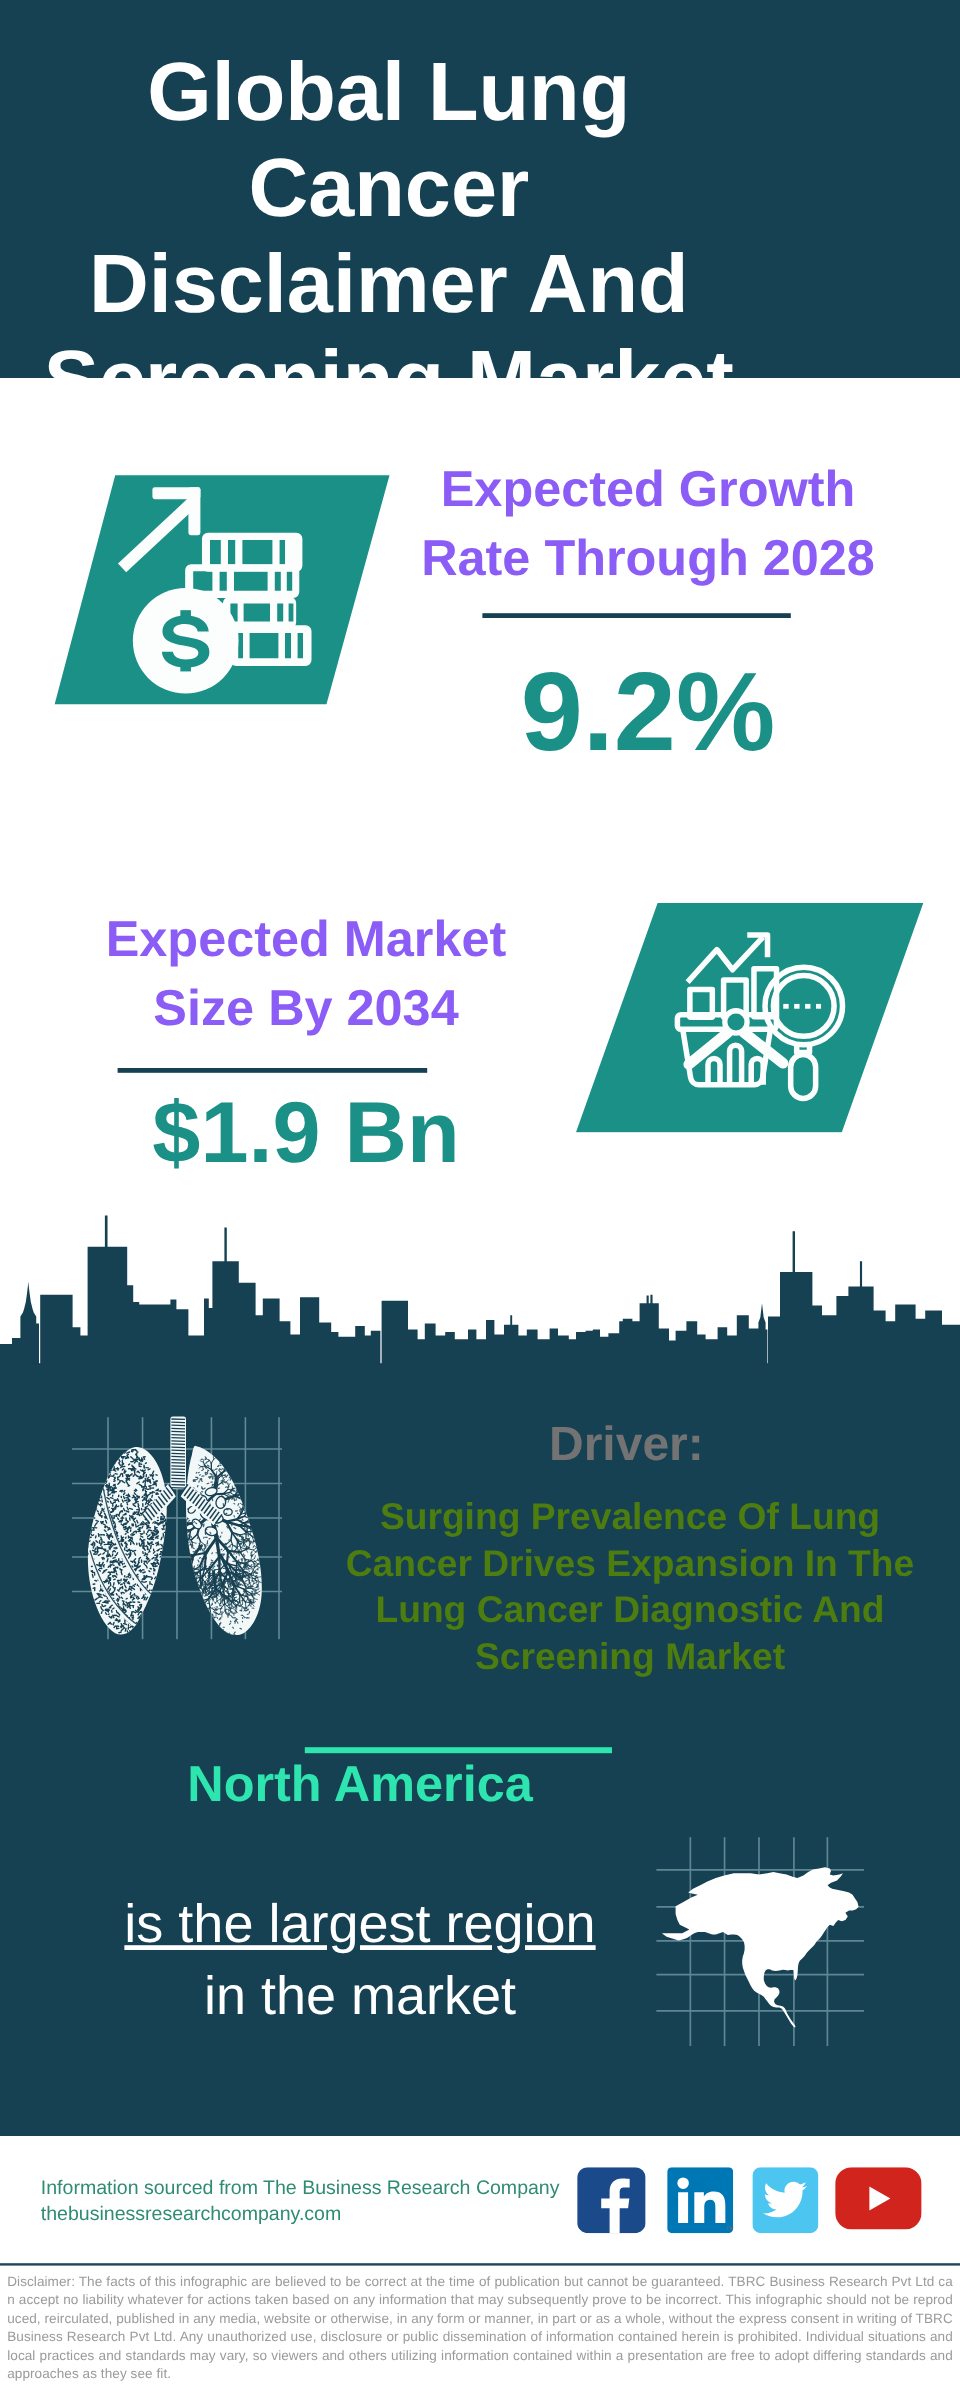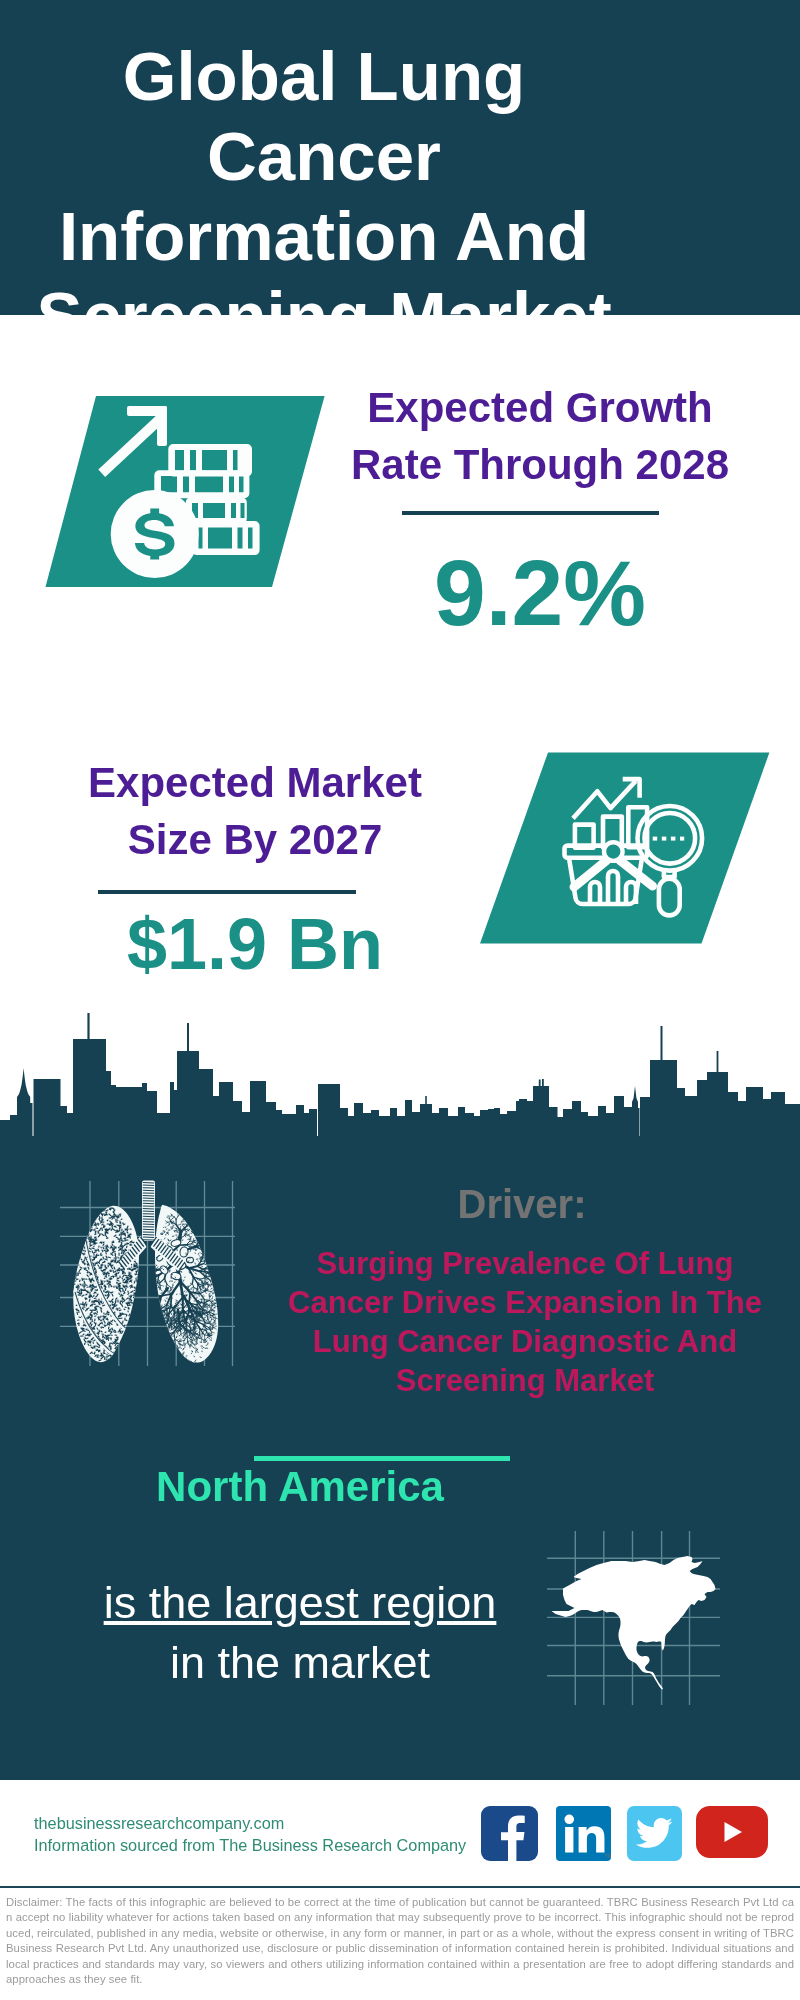--- a/index.html
+++ b/index.html
@@ -6,21 +6,21 @@
   body{width:800px;height:2000px;font-family:"Liberation Sans",sans-serif;overflow:hidden;}
   .page{position:relative;width:800px;height:2000px;background:#fff;}
 
   
   .header{position:absolute;left:0;top:0;width:800px;height:315px;background:#164152;}
   .title{position:absolute;left:0;top:37px;width:648px;text-align:center;color:#ffffff;
          font-weight:bold;font-size:69px;line-height:80px;}
 
   
   .kpi-text{position:absolute;text-align:center;top:0;height:1000px;}
-  .kpi-label{position:absolute;color:#4c1d95;font-weight:bold;font-size:42px;line-height:57px;white-space:nowrap;width:100%;left:0;}
+  .kpi-label{position:absolute;color:#8b5cf6;font-weight:bold;font-size:42px;line-height:57px;white-space:nowrap;width:100%;left:0;}
   .kpi-rule{position:absolute;height:4px;background:#164152;}
   .kpi-value{position:absolute;color:#1b9086;font-weight:bold;white-space:nowrap;width:100%;left:0;}
 
   #para1{left:45px;top:395px;}
   #para2{left:480px;top:752px;}
   #kpi1{left:330px;top:0;width:420px;}
   #kpi1 .kpi-label{top:379px;}
   #kpi1 .kpi-rule{width:257px;left:72px;top:511px;}
   #kpi1 .kpi-value{font-size:93px;line-height:93px;top:547px;}
   #kpi2{left:45px;top:0;width:420px;margin-top:32px;}
@@ -32,21 +32,21 @@
   .para svg{display:block;}
 
   
   .darkpanel{position:absolute;left:0;top:1136px;width:800px;height:644px;background:#164152;}
   .skyline{position:absolute;left:0;top:1012px;width:800px;height:125px;}
   .lungs{position:absolute;left:60px;top:1170px;width:175px;height:200px;}
   .namap{position:absolute;left:545px;top:1515px;width:210px;height:200px;}
 
   .driver-wrap{position:absolute;left:270px;top:0;width:510px;text-align:center;}
   .driver-title{position:absolute;left:-3px;width:100%;top:1184px;color:#737373;font-weight:bold;font-size:40px;line-height:40px;}
-  .driver-text{position:absolute;left:0;width:100%;top:1244px;color:#be185d;font-weight:bold;font-size:31px;line-height:39px;white-space:nowrap;}
+  .driver-text{position:absolute;left:0;width:100%;top:1244px;color:#4d7c0f;font-weight:bold;font-size:31px;line-height:39px;white-space:nowrap;}
   .green-rule{position:absolute;left:254px;top:1456px;width:256px;height:5px;background:#2ee5b0;}
 
   .region-wrap{position:absolute;left:40px;top:0;width:520px;text-align:center;}
   .region-name{position:absolute;left:0;width:100%;top:1466px;color:#2ee5b0;font-weight:bold;font-size:42px;line-height:42px;white-space:nowrap;}
   .region-sub{position:absolute;left:0;width:100%;color:#ffffff;font-size:45px;line-height:45px;font-weight:normal;white-space:nowrap;}
   #region-l2{top:1580px;text-decoration:underline;}
   #region-l3{top:1640px;}
 
   
   .footerbar{position:absolute;left:0;top:1886px;width:800px;height:2px;background:#1d4757;}
@@ -59,21 +59,21 @@
               color:#9b9b9b;font-size:11.3px;line-height:15.4px;letter-spacing:0.005em;
               padding:5px 6px 0 6px;box-sizing:border-box;text-align:justify;
               word-break:break-all;}
 </style>
 </head>
 <body>
 
 <div class="page">
 
   <div class="header">
-    <div class="title"><span>Global Lung Cancer</span><br><span>Information And</span><br><span>Screening Market</span></div>
+    <div class="title"><span>Global Lung Cancer</span><br><span>Disclaimer And</span><br><span>Screening Market</span></div>
   </div>
 
   <div class="para" id="para1">
     <svg width="280" height="192" viewBox="0 0 280 192">
       <polygon points="0.5,192 51,1 279.6,1 227,192" fill="#1b9086"></polygon>
       <g fill="#fcfdfd">
         <rect x="82" y="11" width="40" height="10" rx="2"></rect>
         <rect x="112" y="11" width="10" height="40" rx="2"></rect>
         <rect x="46" y="46" width="80" height="10" transform="rotate(-43 86 51)"></rect>
       </g>
@@ -131,21 +131,21 @@
       <g fill="#fcfdfd">
         <rect x="172.7" y="84.6" width="4.5" height="4"></rect>
         <rect x="181.8" y="84.6" width="4.5" height="4"></rect>
         <rect x="190.9" y="84.6" width="4.5" height="4"></rect>
         <rect x="200" y="84.6" width="4.2" height="4"></rect>
       </g>
     </svg>
   </div>
 
   <div class="kpi-text" id="kpi2">
-    <div class="kpi-label"><span>Expected Market</span><br><span>Size By 2027</span></div>
+    <div class="kpi-label"><span>Expected Market</span><br><span>Size By 2034</span></div>
     <div class="kpi-rule"></div>
     <div class="kpi-value">$1.9 Bn</div>
   </div>
 
   <div class="darkpanel"></div>
   <svg class="skyline" viewBox="0 1012 800 125">
     <path d="M0,1137 V1120 H10 V1137 Z M10,1137 V1115 H17 V1137 Z M17,1137 V1097 L19,1094 L20,1091 L21.5,1085 L22.5,1078 L23.2,1072 L23.6,1068 L24,1072 L24.7,1078 L25.7,1085 L27.2,1091 L28.2,1094 L30.2,1097 V1137 Z M19.5,1137 V1103 H22.5 V1137 Z M29.5,1137 V1103 H32.5 V1137 Z M33.5,1137 V1079 H60.5 V1137 Z M60,1137 V1106 H67 V1137 Z M67,1137 V1113 H73 V1137 Z M73,1137 V1039 H87.4 V1013 H89.6 V1039 H106 V1137 Z M106,1137 V1071 H111 V1137 Z M111,1137 V1085 H116 V1137 Z M115,1137 V1087 H142 V1137 Z M142,1137 V1083 H147 V1137 Z M147,1137 V1091 H157 V1137 Z M157,1137 V1113 H170 V1137 Z M170,1137 V1082 H174 V1137 Z M174,1137 V1090 H178 V1137 Z M177,1137 V1051 H187.0 V1023 H189.0 V1051 H199 V1137 Z M199,1137 V1069 H213 V1137 Z M213,1137 V1096 H221 V1137 Z M219,1137 V1082 H233 V1137 Z M233,1137 V1101 H242 V1137 Z M241,1137 V1112 H250 V1137 Z M250,1137 V1081 H266 V1137 Z M265,1137 V1102 H276 V1137 Z M276,1137 V1110 H282 V1137 Z M281,1137 V1114 H297 V1137 Z M296,1137 V1105 H304 V1137 Z M303,1137 V1113 H309 V1137 Z M309,1137 V1109 H317 V1137 Z M318,1137 V1084 H340 V1137 Z M339,1137 V1108 H348 V1137 Z M347,1137 V1116 H355 V1137 Z M354,1137 V1103 H363 V1137 Z M362,1137 V1113 H372 V1137 Z M371,1137 V1110 H379 V1137 Z M378,1137 V1116 H391 V1137 Z M390,1137 V1108 H397 V1137 Z M396,1137 V1116 H406 V1137 Z M405,1137 V1100 H412 V1137 Z M411,1137 V1112 H421 V1137 Z M420,1137 V1104 H425.2 V1096 H426.8 V1104 H432 V1137 Z M431,1137 V1113 H440 V1137 Z M439,1137 V1108 H448 V1137 Z M447,1137 V1116 H459 V1137 Z M458,1137 V1107 H465 V1137 Z M464,1137 V1113 H474 V1137 Z M473,1137 V1116 H481 V1137 Z M480,1137 V1110 H489 V1137 Z M488,1137 V1109 H494 V1137 Z M494,1137 V1108 H500 V1137 Z M499,1137 V1114 H508 V1137 Z M507,1137 V1111 H517 V1137 Z M516,1137 V1101 H533 V1137 Z M519,1137 V1099 H527 V1137 Z M533,1137 V1086 H538.8 V1079.5 H540.6 V1086 H542 V1079 H543.8 V1086 H549 V1137 Z M548.5,1137 V1107 H557.5 V1137 Z M556,1137 V1117 H564 V1137 Z M563,1137 V1109 H573 V1137 Z M572,1137 V1101 H581 V1137 Z M580,1137 V1112 H588 V1137 Z M587,1137 V1116 H599 V1137 Z M598,1137 V1106 H606 V1137 Z M605,1137 V1113 H615 V1137 Z M614,1137 V1096 H624 V1137 Z M623,1137 V1107 H632 V1137 Z M632,1137 V1102 L633.6,1098 L634.4,1091 L635,1086 L635.6,1091 L636.4,1098 L638,1102 V1137 Z M631,1137 V1108 H634 V1137 Z M636.5,1137 V1108 H639.5 V1137 Z M640,1137 V1097 H651 V1137 Z M650,1137 V1060 H660.5 V1026 H662.5 V1060 H677 V1137 Z M676,1137 V1088 H685 V1137 Z M684,1137 V1096 H698 V1137 Z M697,1137 V1080 H708 V1137 Z M707,1137 V1072 H716.6 V1051 H718.4 V1072 H728 V1137 Z M727,1137 V1092 H738 V1137 Z M737,1137 V1101 H747 V1137 Z M746,1137 V1087 H763 V1137 Z M762,1137 V1099 H772 V1137 Z M771,1137 V1092 H785 V1137 Z M784,1137 V1104 H800 V1137 Z" fill="#164152"></path>
   </svg>
 
   <svg class="lungs" viewBox="0 0 175 200">
@@ -1411,22 +1411,22 @@
         <line x1="2" y1="74" x2="175" y2="74"></line>
       <line x1="2" y1="102.4" x2="175" y2="102.4"></line>
         <line x1="2" y1="130.5" x2="175" y2="130.5"></line>
       <line x1="2" y1="160.8" x2="175" y2="160.8"></line>
     </g>
     <path fill="#ffffff" d="M18.0,73.5 L24.5,70.0 L31.5,66.0 L36.5,64.0 L31.5,63.0 L28.5,62.0 L32.5,59.0 L38.5,56.0 L44.5,53.0 L51.5,50.0 L58.5,48.0 L66.5,46.0 L73.5,46.0 L80.5,46.0 L87.5,47.0 L94.5,46.0 L99.5,45.0 L104.5,46.0 L110.5,47.0 L115.5,49.0 L119.5,50.0 L124.5,48.0 L128.5,45.0 L132.5,43.0 L137.5,42.0 L142.5,41.0 L146.5,42.0 L147.5,44.0 L146.5,47.0 L149.5,48.0 L154.5,47.0 L157.5,46.0 L155.5,49.0 L152.5,52.0 L147.5,54.0 L144.5,56.0 L146.5,58.0 L148.5,59.0 L153.5,60.0 L158.5,61.0 L162.5,62.0 L165.5,64.0 L167.5,67.0 L169.5,70.0 L170.5,74.0 L168.5,76.0 L165.5,77.0 L162.5,77.0 L159.5,79.0 L161.5,82.0 L159.5,85.0 L156.5,86.0 L153.5,85.0 L151.5,87.0 L149.5,90.0 L146.5,89.0 L144.5,91.0 L142.5,94.0 L140.5,97.0 L138.5,100.0 L135.5,103.0 L133.5,106.0 L130.5,109.0 L127.5,112.0 L125.5,115.0 L123.5,117.0 L121.5,119.0 L120.5,121.0 L120.0,124.0 L119.8,128.0 L119.5,131.0 L118.7,134.0 L117.7,135.5 L116.9,134.0 L116.5,131.0 L116.5,128.0 L116.1,126.6 L113.5,126.6 L111.5,127.0 L109.5,126.6 L107.5,126.4 L104.5,127.0 L101.5,127.5 L98.5,127.0 L96.5,126.0 L94.5,126.0 L93.0,127.0 L92.0,129.0 L91.5,132.0 L91.5,135.0 L92.5,138.0 L94.0,140.0 L95.5,141.0 L97.5,141.5 L99.5,141.0 L101.5,141.0 L103.5,142.0 L104.5,144.0 L104.5,146.0 L103.5,148.0 L102.0,149.5 L100.5,151.0 L100.0,153.0 L101.0,155.0 L103.0,156.0 L105.5,156.5 L107.5,157.0 L109.0,158.5 L110.0,160.5 L111.0,163.0 L112.5,165.5 L114.0,168.0 L115.5,170.0 L117.0,172.0 L118.0,174.0 L117.0,174.5 L115.5,173.0 L114.0,171.0 L112.5,168.5 L111.0,166.0 L109.5,163.5 L108.0,161.0 L106.5,159.0 L104.5,158.0 L102.0,158.0 L99.5,157.5 L97.5,156.5 L96.0,155.0 L94.5,153.0 L93.0,151.0 L91.5,149.0 L89.5,147.5 L87.5,146.5 L85.5,145.5 L83.5,144.0 L82.0,142.0 L80.5,139.5 L79.0,136.5 L77.5,133.5 L76.0,130.5 L75.0,127.5 L74.0,124.5 L73.5,121.5 L73.5,118.5 L74.0,115.5 L75.0,112.5 L75.5,109.5 L75.5,106.5 L75.0,103.5 L73.5,101.0 L71.5,99.0 L69.5,97.5 L67.0,97.0 L64.5,97.0 L61.5,97.5 L57.5,95.0 L54.5,96.0 L51.5,97.0 L48.5,97.0 L45.5,96.0 L42.5,95.0 L39.5,95.0 L36.5,95.0 L33.5,96.0 L30.5,98.0 L27.5,100.0 L24.5,101.0 L20.5,102.0 L10.5,99.0 L6.5,96.0 L23.5,96.0 L29.5,93.0 L21.5,89.0 L19.5,85.0 L18.0,80.0 Z"></path>
   </svg>
 
   <div class="footerbar"></div>
   <div class="src-text">
+    <div>Information sourced from The Business Research Company</div>
     <div>thebusinessresearchcompany.com</div>
-    <div>Information sourced from The Business Research Company</div>
   </div>
 
   <div class="socials">
     <svg class="social" style="left:0px;width:57px;height:55px" viewBox="0 0 57 55">
       <rect x="0" y="0" width="57" height="55" rx="9" fill="#1b4a8a"></rect>
       <path fill="#ffffff" d="M35.4,55 V34.2 h7 l1.05,-8.1 h-8.05 v-5.17 c0,-2.35 0.65,-3.95 4.02,-3.95 h4.3 V9.73 c-0.74,-0.1 -3.3,-0.32 -6.27,-0.32 c-6.2,0 -10.45,3.79 -10.45,10.74 v6 h-7 v8.1 h7 V55 Z"></path>
     </svg>
     <svg class="social" style="left:75px;width:55px;height:55px" viewBox="0 0 55 55">
       <rect x="0" y="0" width="55" height="55" rx="4" fill="#0077b5"></rect>
       <path fill="#ffffff" d="M9.1,20.9 h8.3 V46.5 h-8.3 Z M13.25,8.5 a4.8,4.8 0 1 1 0,9.6 a4.8,4.8 0 0 1 0,-9.6 Z

